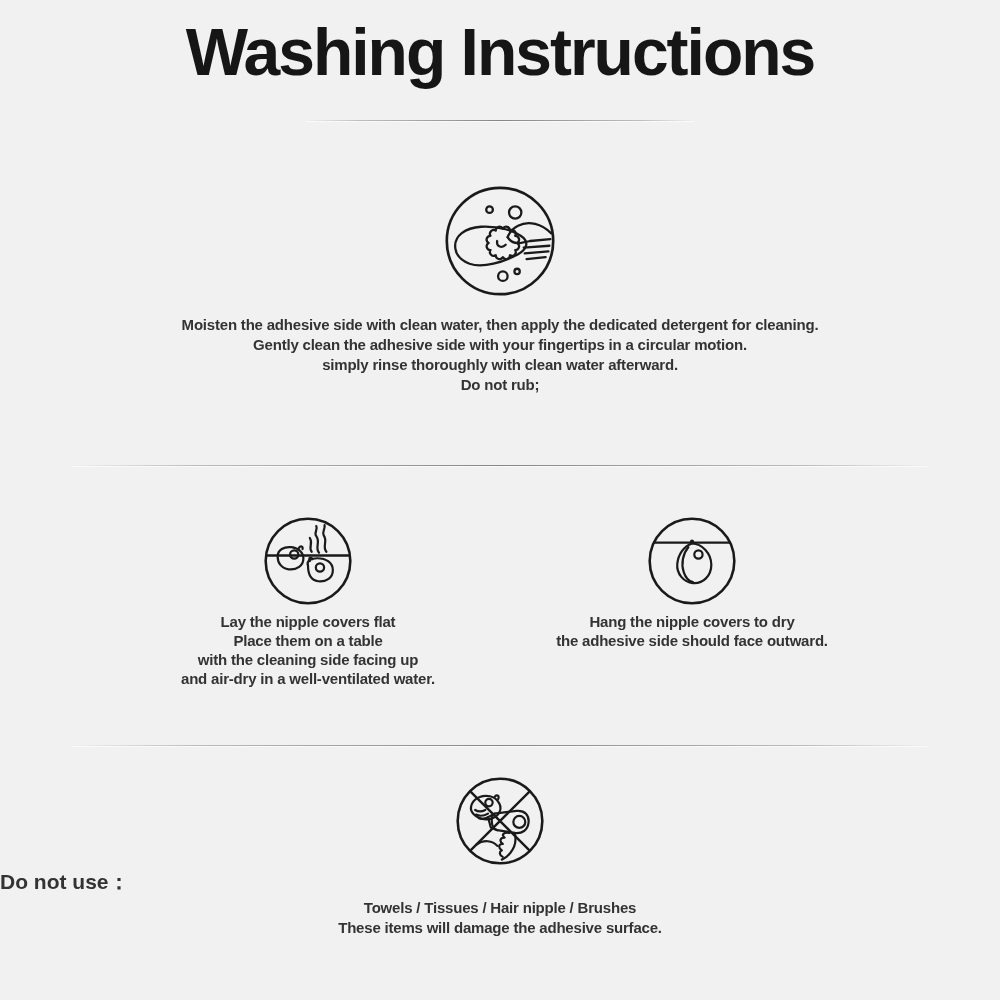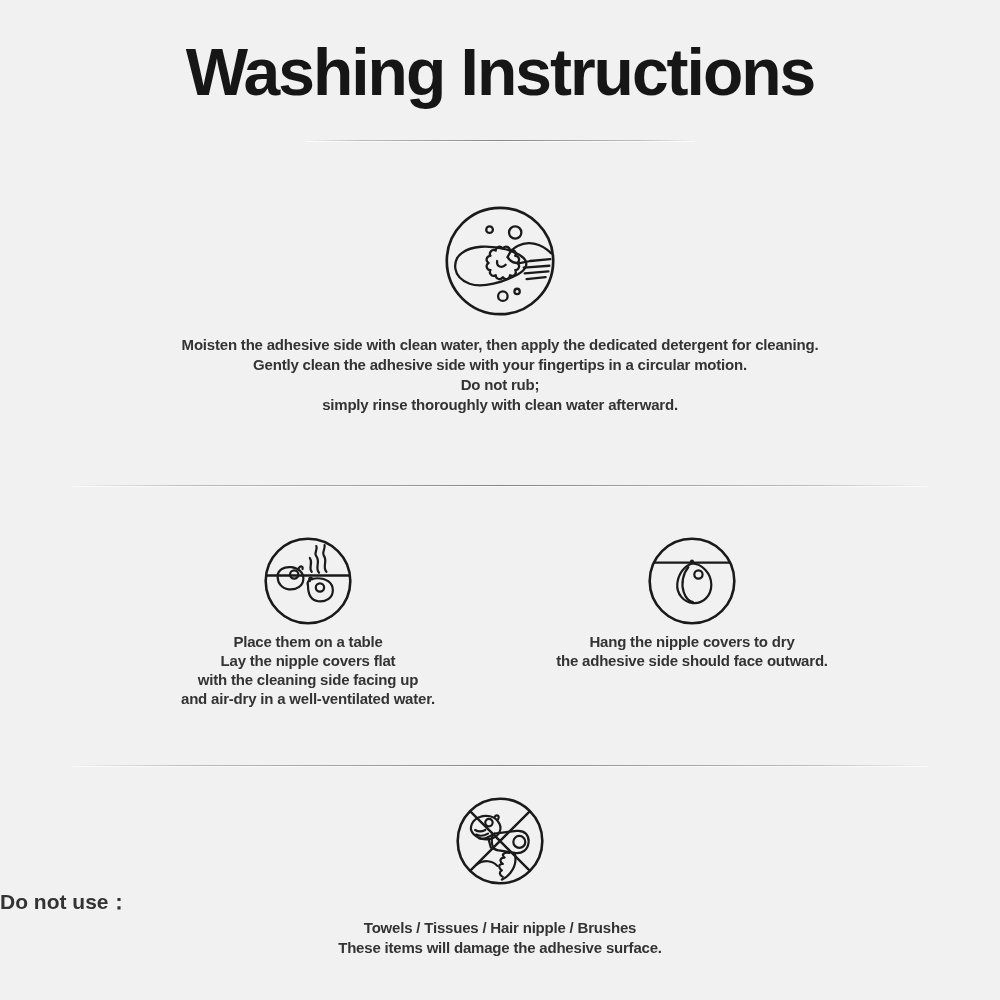--- a/index.html
+++ b/index.html
@@ -6,21 +6,21 @@
   html,body { background:#f1f1f1; }
   .page {
     position:relative;
     width:1000px; height:1000px;
     background:#f1f1f1;
     overflow:hidden;
     font-family:"Liberation Sans","DejaVu Sans",sans-serif;
     color:#333333;
   }
   .page-title {
-    padding-top:30px;
+    padding-top:10px;
     text-align:center;
     font-size:66px;
     line-height:84px;
     font-weight:700;
     letter-spacing:-2px;
     color:#161616;
   }
   .divider {
     height:1px;
     background:linear-gradient(90deg,
@@ -100,22 +100,22 @@
           <circle cx="49" cy="27" r="3.5"></circle>
           <circle cx="76" cy="30" r="6.5"></circle>
           <circle cx="63" cy="97" r="5"></circle>
           <circle cx="78" cy="92" r="2.8"></circle>
         </g>
       </svg>
     </div>
     <div class="lines">
       <div class="tline">Moisten the adhesive side with clean water, then apply the dedicated detergent for cleaning.</div>
       <div class="tline">Gently clean the adhesive side with your fingertips in a circular motion.</div>
+      <div class="tline">simply rinse thoroughly with clean water afterward.</div>
       <div class="tline">Do not rub;</div>
-      <div class="tline">simply rinse thoroughly with clean water afterward.</div>
     </div>
   </section>
 
   <div class="divider wide first"></div>
 
   <section class="row">
     <div class="col">
       <div class="iconwrap md">
         <svg viewBox="0 0 100 100" width="92" height="92">
           <g class="ln">
@@ -127,22 +127,22 @@
             <path d="M17,45 C17,38 24,34 32,35 C40,36 45,41 45,47 C45,55 38,60 29,59 C21,58 17,52 17,45 Z"></path>
             <circle cx="35" cy="43" r="4.5"></circle>
             <path d="M40,36 C42,33 45,34 44,37"></path>
             <path d="M50,55 C48,50 53,47 60,47 C70,47 77,52 77,60 C77,68 70,73 61,72 C53,71 50,64 50,55 Z"></path>
             <circle cx="63" cy="57" r="4.5"></circle>
             <path d="M52,50 C50,47 53,45 55,48"></path>
           </g>
         </svg>
       </div>
       <div class="lines">
+        <div class="tline">Lay the nipple covers flat</div>
         <div class="tline">Place them on a table</div>
-        <div class="tline">Lay the nipple covers flat</div>
         <div class="tline">with the cleaning side facing up</div>
         <div class="tline">and air-dry in a well-ventilated water.</div>
       </div>
     </div>
 
     <div class="col">
       <div class="iconwrap md">
         <svg viewBox="0 0 100 100" width="92" height="92">
           <g class="ln">
             <circle class="ring" cx="50" cy="50" r="46"></circle>

